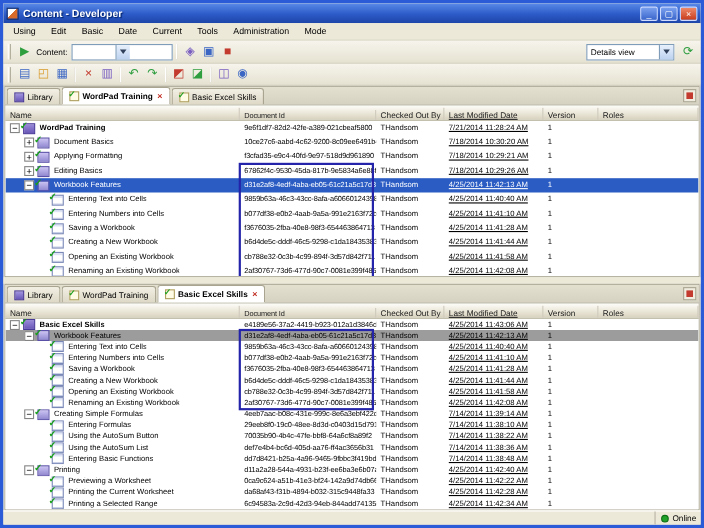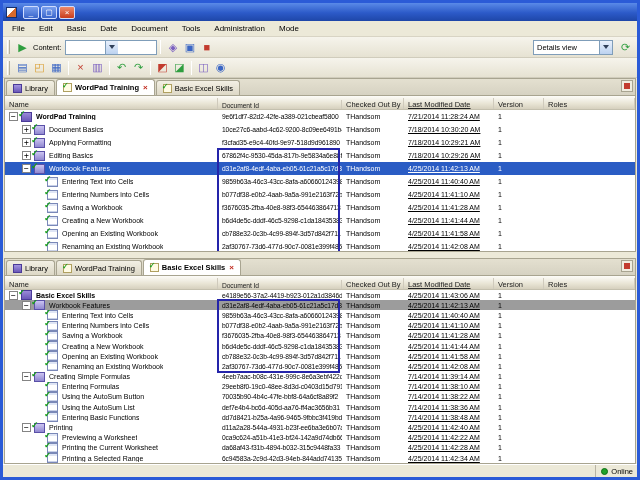--- a/index.html
+++ b/index.html
@@ -43,21 +43,21 @@
                border-left:1px solid #7f9db9; display:flex; align-items:center; justify-content:center; flex:none; }
   .arrow-down { width:0; height:0; border-left:3px solid transparent; border-right:3px solid transparent;
                 border-top:4px solid #30405a; }
 
   
   .pane { display:flex; flex-direction:column; background:#fff; border:1px solid #a8a490; margin:0 1px; }
   #pane-top { height:174px; flex:none; }
   #pane-bottom { flex:1; }
   .splitter { height:6px; background:#ece9d8; flex:none; }
 
-  .tabbar { height:17px; background:linear-gradient(#e4e0d0,#d6d2c2); display:flex; align-items:flex-start;
+  .tabbar { height:17px; background:linear-gradient(#e4e0d0,#d6d2c2); display:flex; align-items:flex-end;
             padding:1px 2px 0 1px; border-bottom:1px solid #a8a490; flex:none; }
   .tabs { display:flex; align-items:flex-end; height:100%; }
   .tab { height:15px; display:inline-flex; align-items:center; padding:0 6px; margin-right:1px;
          background:linear-gradient(#f2efe4,#ddd8c6); border:1px solid #a8a490; border-bottom:none;
          border-radius:3px 3px 0 0; font-size:7.5px; white-space:nowrap; }
   .tab.active { background:#fff; font-weight:bold; height:16px; }
   .tab-ic { width:9px; height:9px; display:inline-block; margin-right:3px; position:relative; flex:none; }
   .tab-ic-lib { background:linear-gradient(#a294e0,#6a58b8); border:1px solid #4a3a98; }
   .tab-ic-doc { background:#fffbe4; border:1px solid #b0a060; }
   .tab-ic-doc::after { content:"✓"; color:#1f9e1f; font-size:8px; font-weight:bold;
@@ -108,31 +108,32 @@
                 margin-right:3px; flex:none; }
   .online-text { font-size:7.5px; }
 </style>
 </head>
 <body>
 
 <div class="window">
 
   <div class="titlebar">
     <span class="app-icon"></span>
+    <span class="title-text">Content - Developer</span>
     <span class="win-btn">_</span>
     <span class="win-btn">▢</span>
     <span class="win-btn close">×</span>
   </div>
 
   <div class="menubar" id="menu-bar">
-      <span class="menu-item">File</span>
+      <span class="menu-item">Using</span>
       <span class="menu-item">Edit</span>
       <span class="menu-item">Basic</span>
       <span class="menu-item">Date</span>
-      <span class="menu-item">Document</span>
+      <span class="menu-item">Current</span>
       <span class="menu-item">Tools</span>
       <span class="menu-item">Administration</span>
       <span class="menu-item">Mode</span>
     </div>
 
   <div class="toolbar tb1">
     <span class="grip"></span>
     <span class="icon-slot" id="tb1-left">
         <span class="tb-icon" style="color: rgb(47, 158, 63);">▶</span>
       </span>

